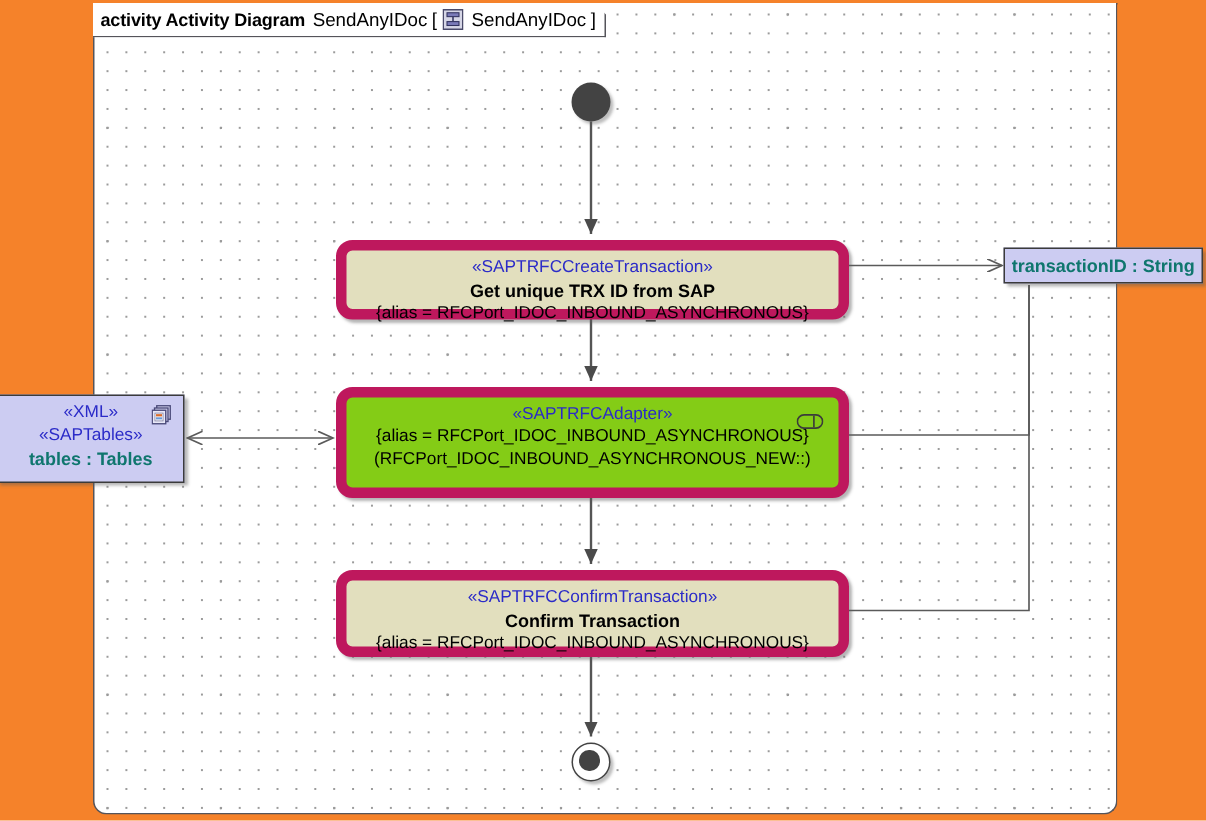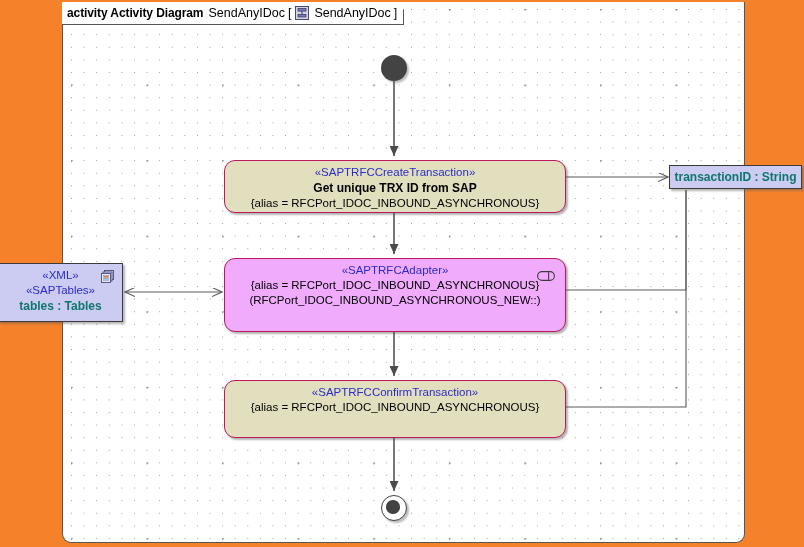--- a/index.html
+++ b/index.html
@@ -96,28 +96,28 @@
     margin: 0 2px 0 4px;
     position: relative;
     vertical-align: middle;
     flex: 0 0 auto;
   }
 
   
   .act {
     position: absolute;
     box-sizing: border-box;
-    border: 1px solid #be185d;
+    border: 7px solid #be185d;
     border-radius: 11px;
     box-shadow: 2px 2px 2px rgba(90,90,90,0.45);
     text-align: center;
     padding-top: 4px;
   }
   .act.beige { background: #e2dfbe; }
-  .act.green { background: #f0abfc; }
+  .act.green { background: #84cc16; }
   .act .stereo {
     color: #2b2bc8;
     font-size: 11.5px;
     line-height: 15px;
     white-space: nowrap;
   }
   .act .nm {
     color: #000;
     font-weight: bold;
     font-size: 12px;
@@ -280,20 +280,21 @@
         <line x1="11.6" y1="1.2" x2="11.6" y2="8.8" stroke="#3b3b3b" stroke-width="1.1"></line>
       </svg>
     </span>
     <div class="stereo">«SAPTRFCAdapter»</div>
     <div class="tag">{alias = RFCPort_IDOC_INBOUND_ASYNCHRONOUS}</div>
     <div class="tag">(RFCPort_IDOC_INBOUND_ASYNCHRONOUS_NEW::)</div>
   </div>
 
   <div class="act beige" style="left:224px; top:380px; width:342px; height:58px;">
     <div class="stereo">«SAPTRFCConfirmTransaction»</div>
+    <div class="nm">Confirm Transaction</div>
     <div class="tag">{alias = RFCPort_IDOC_INBOUND_ASYNCHRONOUS}</div>
   </div>
 
   <div class="pin" style="left:669px; top:165px; width:133px; height:24px; padding-top:3px;">
     <div class="nm">transactionID : String</div>
   </div>
 
   <div class="pin" style="left:-2px; top:263px; width:125px; height:59px; padding-top:4px;">
     <span class="multi-icon">
       <svg width="14" height="14" viewBox="0 0 14 14">

